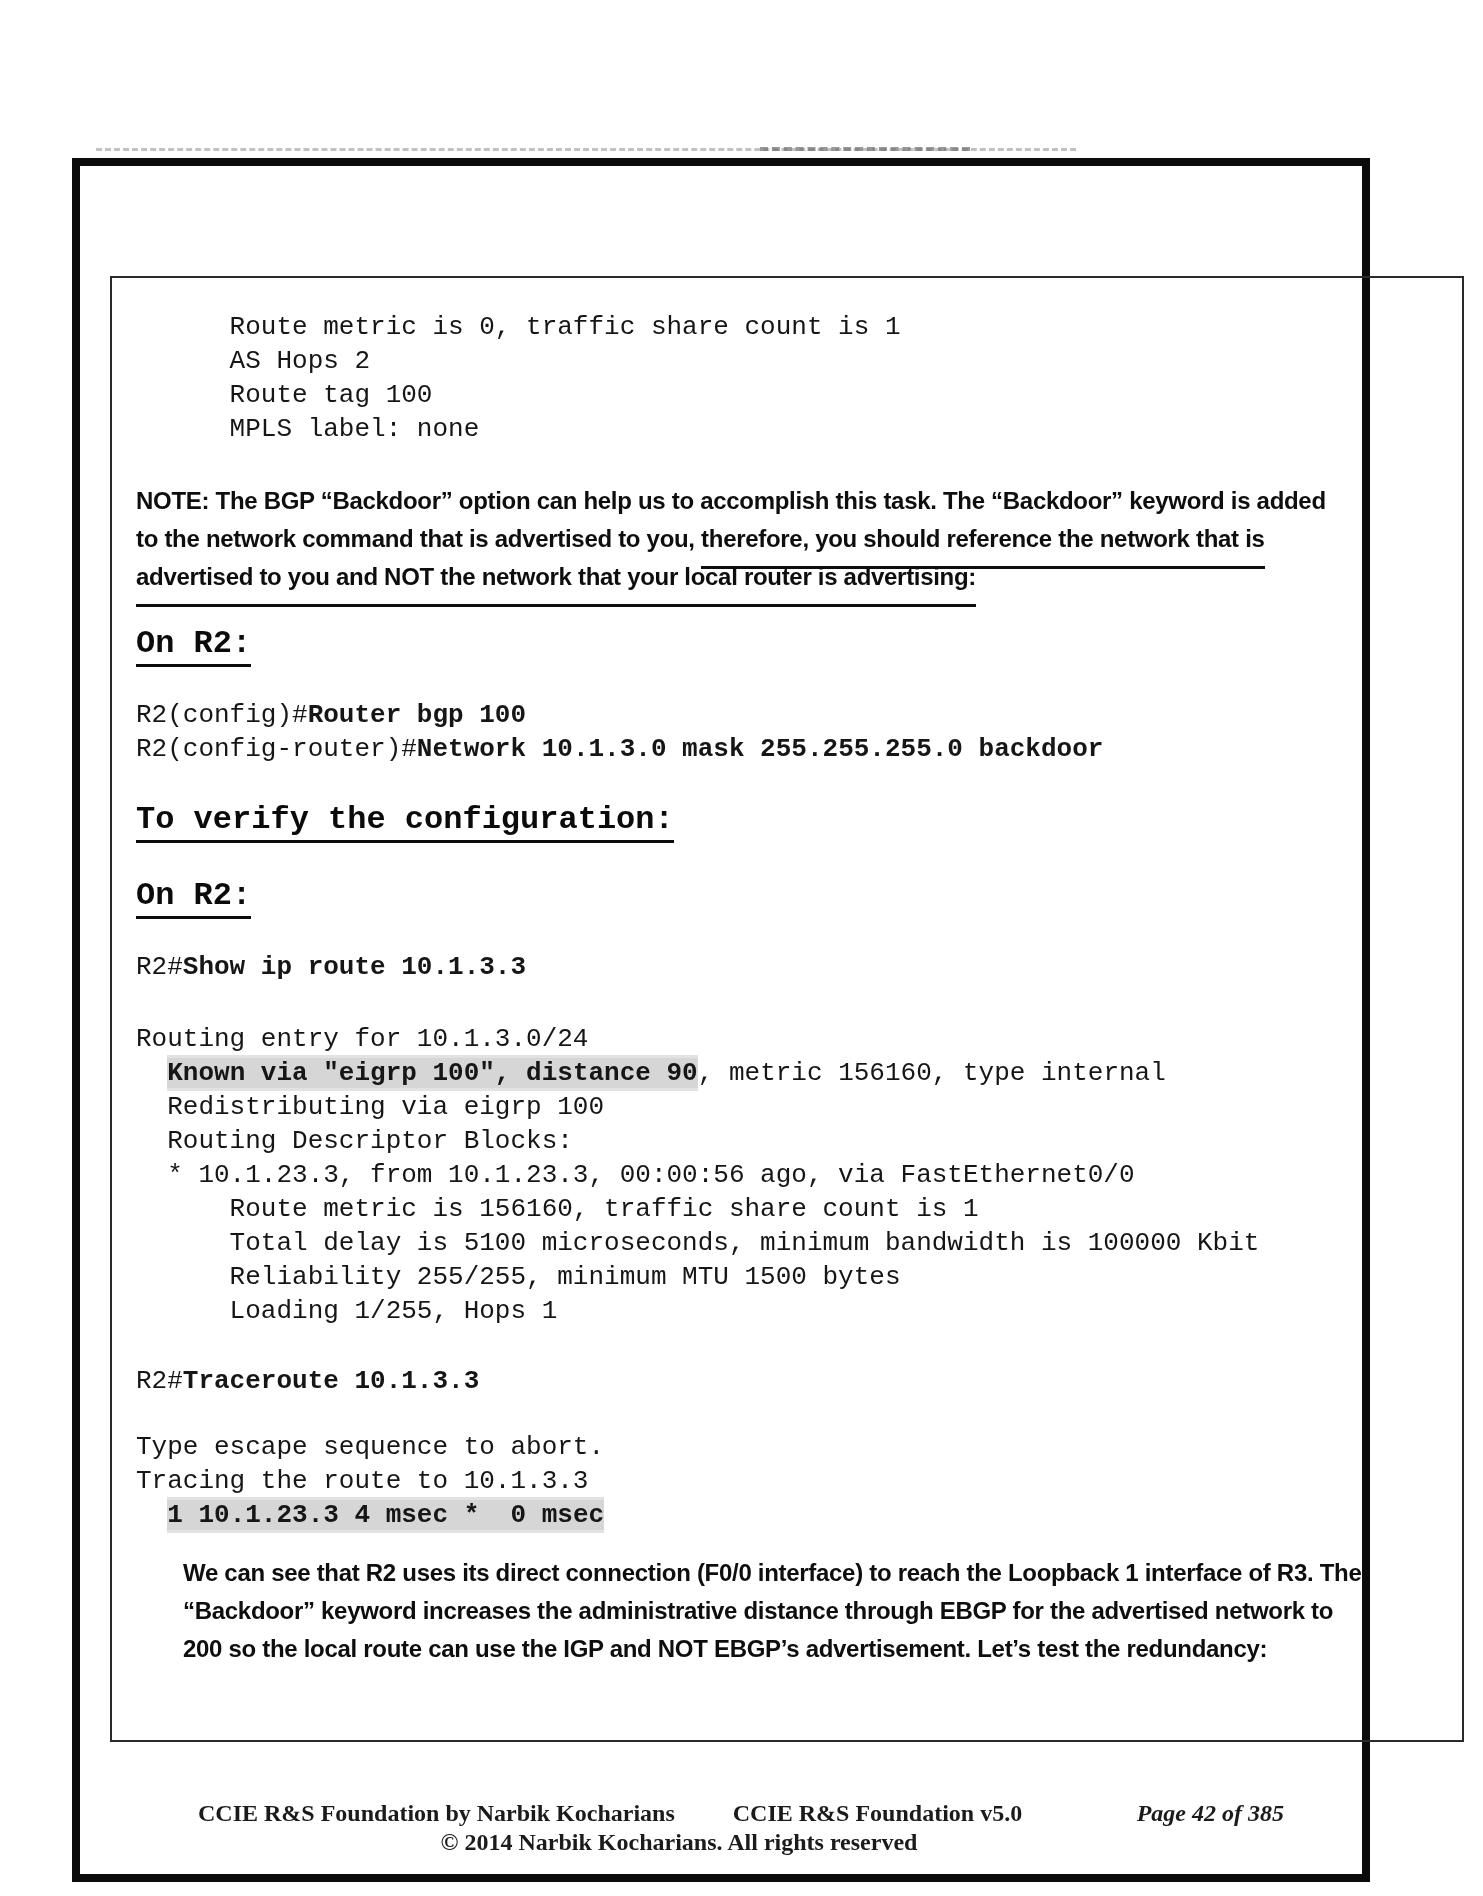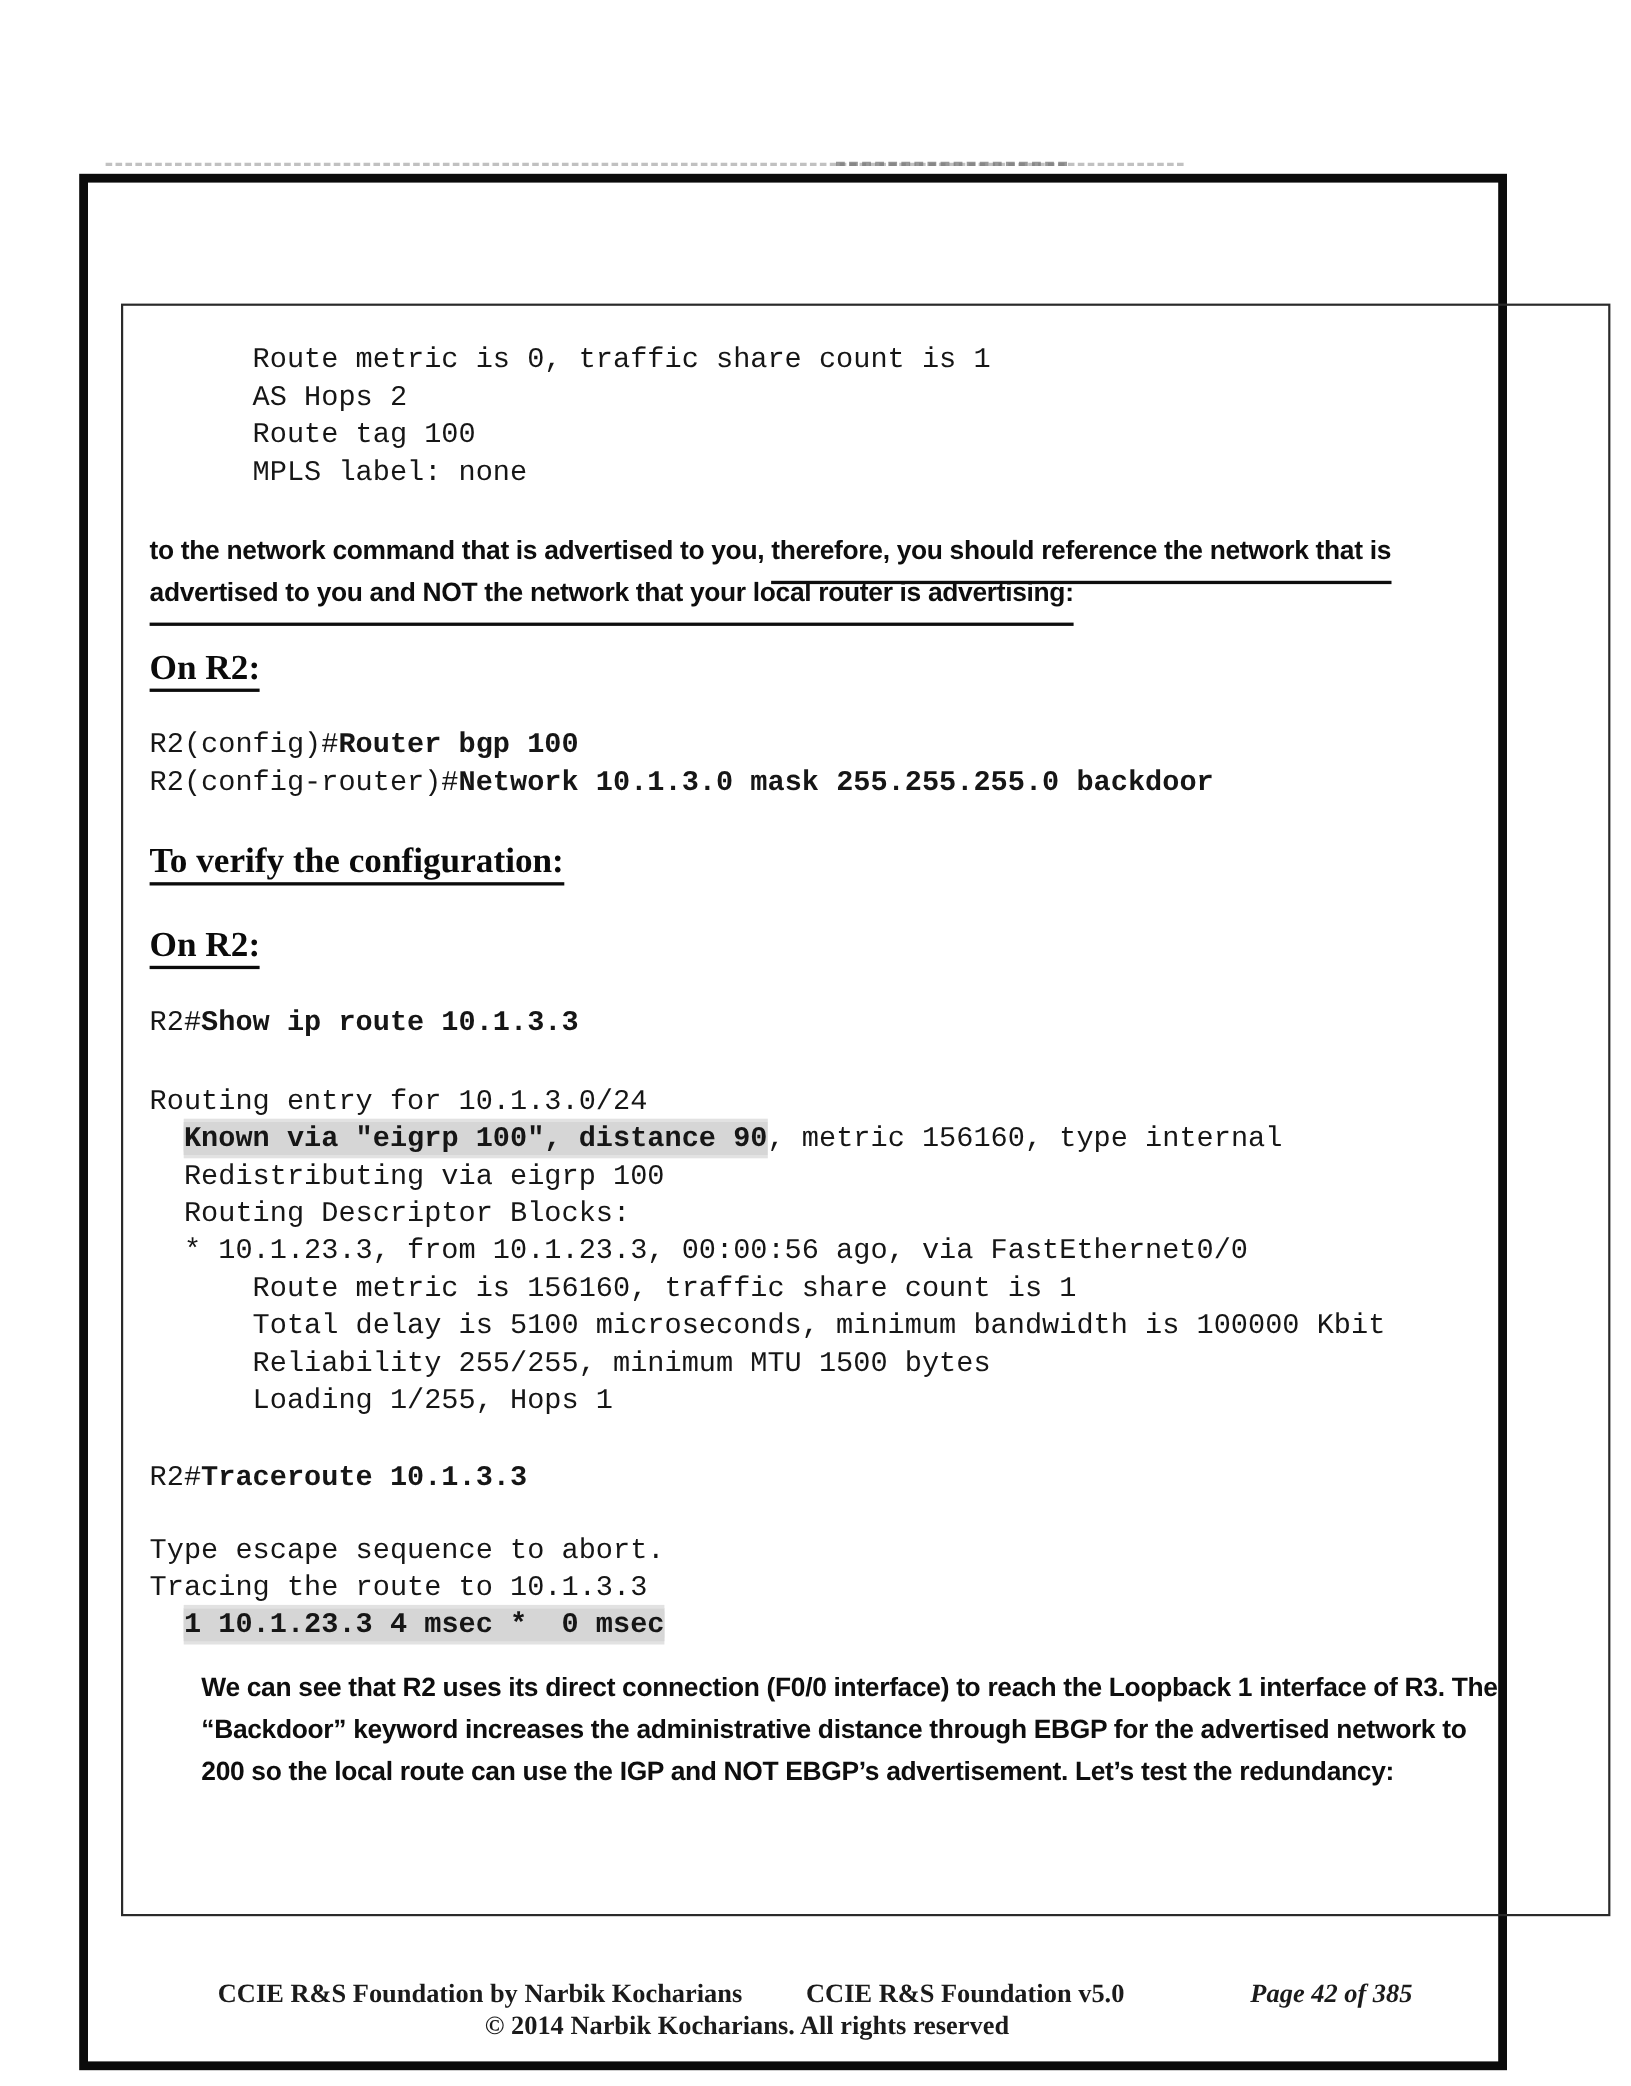--- a/index.html
+++ b/index.html
@@ -21,21 +21,21 @@
     font-size:26px;line-height:34px;white-space:pre;color:#161616;
   }
   .cmd{font-weight:bold;}
   .hl{background:#d6d6d6;font-weight:bold;box-shadow:0 -3px 0 #e2e2e2, 0 3px 0 #e2e2e2;}
   .note-line{
     font-weight:bold;font-size:24px;line-height:38px;white-space:nowrap;
     letter-spacing:-0.3px;color:#0e0e0e;
   }
   .uline{border-bottom:3px solid #0e0e0e;padding-bottom:14px;}
   .heading{
-    font-family:Liberation Serif, serif;font-weight:bold;
+    font-family:Liberation Mono, monospace;font-weight:bold;
     font-size:32px;line-height:40px;color:#0b0b0b;
   }
   .heading .uline{border-bottom:3px solid #0b0b0b;padding-bottom:2px;}
   .footer-line1{
     position:absolute;left:80px;right:80px;top:1798px;
     font-family:"Liberation Serif","DejaVu Serif",serif;font-weight:bold;
     font-size:24px;line-height:30px;color:#1b1b1b;white-space:nowrap;
   }
   .footer-line1 .book{margin-left:118px;}
   .footer-line1 .version{margin-left:58px;}
@@ -68,20 +68,21 @@
   <div class="content-box">
 
     <div style="margin-top:6px;">
       <div class="mono-line">      Route metric is 0, traffic share count is 1</div>
       <div class="mono-line">      AS Hops 2</div>
       <div class="mono-line">      Route tag 100</div>
       <div class="mono-line">      MPLS label: none</div>
     </div>
 
     <div style="margin-top:36px;">
+      <div class="note-line">NOTE: The BGP “Backdoor” option can help us to accomplish this task. The “Backdoor” keyword is added</div>
       <div class="note-line"><span>to the network command that is advertised to you, </span><span class="uline">therefore, you should reference the network that is</span></div>
       <div class="note-line"><span class="uline">advertised to you and NOT the network that your local router is advertising:</span></div>
     </div>
 
     <div class="heading" style="margin-top:28px;"><span class="uline">On R2:</span></div>
 
     <div style="margin-top:34px;">
       <div class="mono-line"><span>R2(config)#</span><span class="cmd">Router bgp 100</span></div>
       <div class="mono-line"><span>R2(config-router)#</span><span class="cmd">Network 10.1.3.0 mask 255.255.255.0 backdoor</span></div>
     </div>

